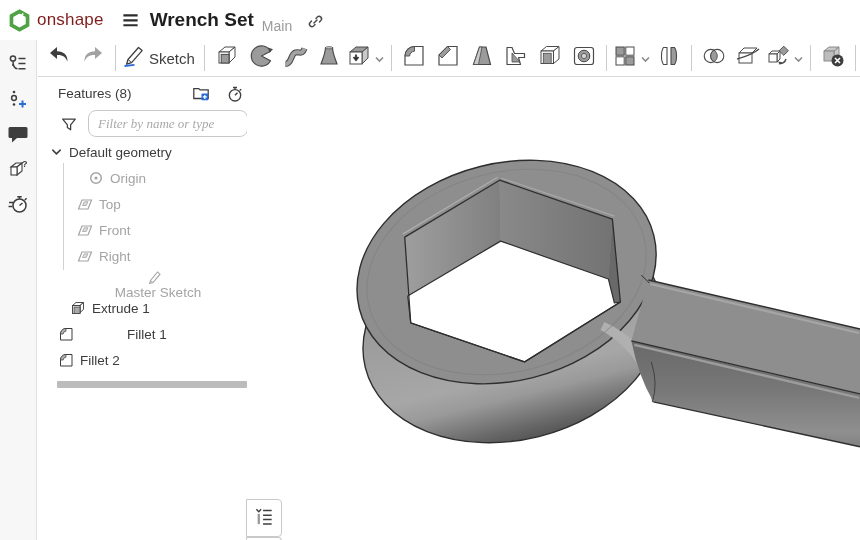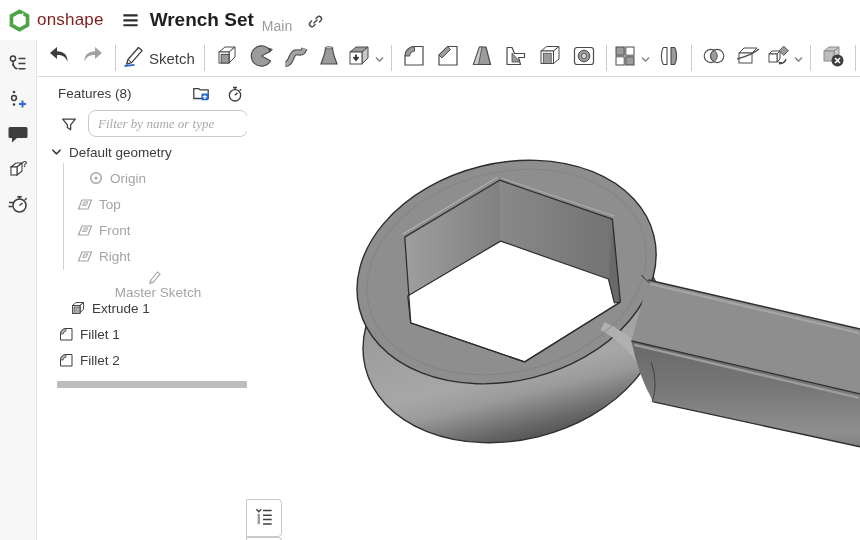--- a/index.html
+++ b/index.html
@@ -359,21 +359,21 @@
         <span class="ticon">
           <svg viewBox="0 0 16 16">
             <polygon points="2.5,5.5 6,2.5 13.5,2.5 10,5.5" fill="#fff" stroke="currentColor" stroke-width=".9"></polygon>
             <polygon points="10,5.5 13.5,2.5 13.5,9.5 10,12.5" fill="#fff" stroke="currentColor" stroke-width=".9"></polygon>
             <rect x="2.5" y="5.5" width="7.5" height="8" fill="#fff" stroke="currentColor" stroke-width=".9"></rect>
             <rect x="4" y="7" width="6" height="6.5" fill="#a9a9a9" stroke="currentColor" stroke-width=".7"></rect>
           </svg>
         </span>
         <span>Extrude 1</span>
       </div>
-      <div class="trow" style="padding-left: 8px;">
+      <div class="trow" style="padding-left: 8px; gap: 47px;">
         <span class="ticon">
           <svg viewBox="0 0 16 16">
             <path d="M14 14 H2.5 V8 A5.5 5.5 0 0 1 8 2.5 H14 Z" fill="#fff" stroke="currentColor" stroke-width="1"></path>
             <path d="M2.5 8 A5.5 5.5 0 0 1 8 2.5 V5.2 A2.8 2.8 0 0 0 5.2 8 Z" fill="#b5b5b5" stroke="currentColor" stroke-width=".7"></path>
           </svg>
         </span>
         <span>Fillet 1</span>
       </div>
       <div class="trow" style="padding-left: 8px;">
         <span class="ticon">

